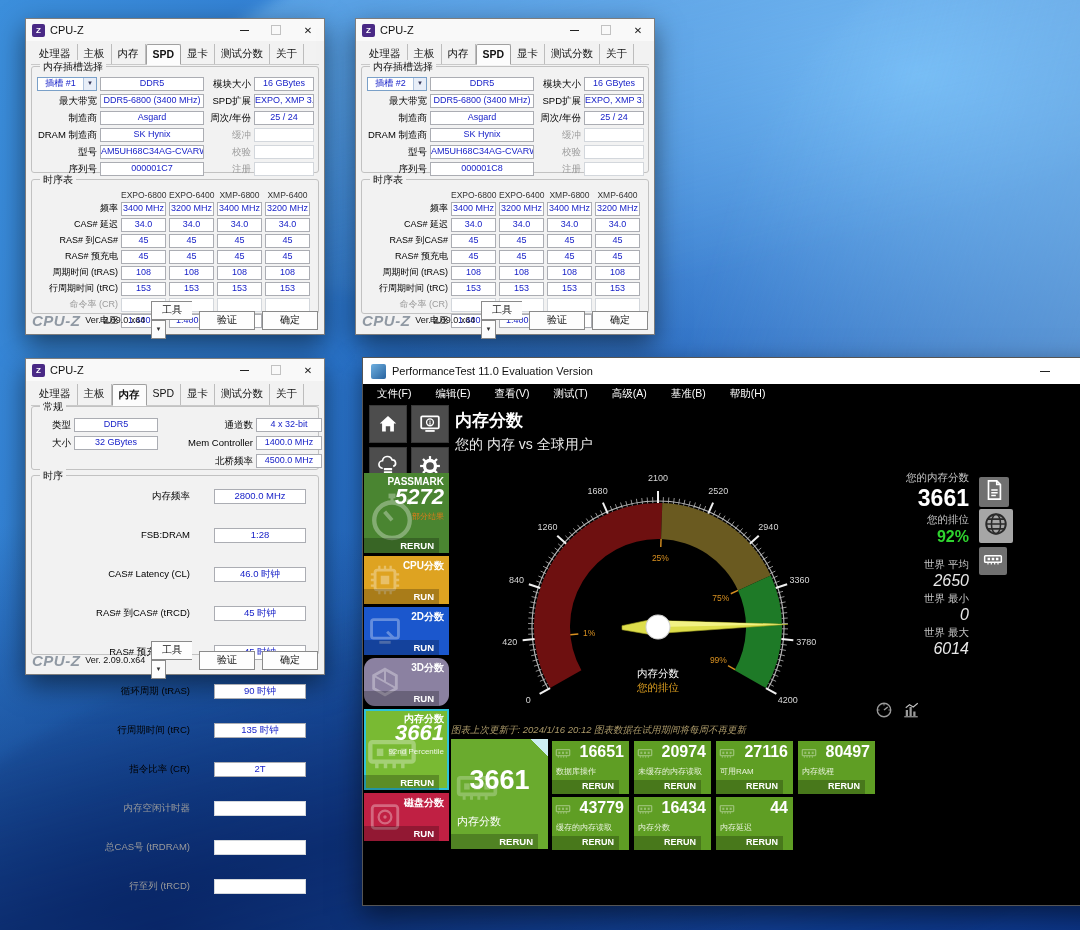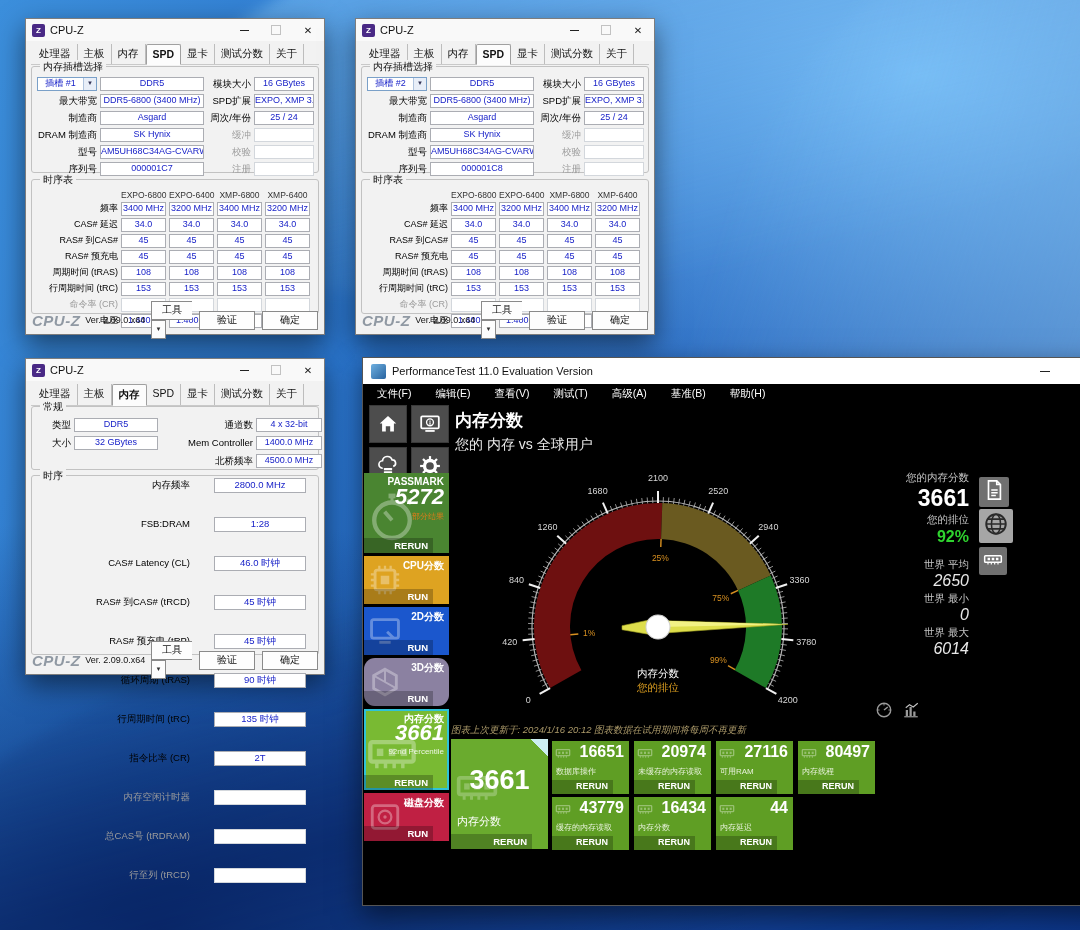--- a/index.html
+++ b/index.html
@@ -42,21 +42,21 @@
     text-align:center;overflow:hidden;white-space:nowrap;}
   .fld.dis{border-color:#d3d7dc;}
   .spd-grid{position:absolute;left:5px;top:10px;display:grid;grid-template-columns:60px 104px 44px 60px;column-gap:3px;row-gap:3px;}
   .combo{display:flex;background:#fff;border:1px solid #7aa0c8;height:12px;}
   .cmb-t{flex:1;font-size:9px;color:#1922c8;text-align:center;line-height:11px;white-space:nowrap;}
   .cmb-a{width:12px;background:#e8eef8;border-left:1px solid #b0c4de;font-size:6px;line-height:11px;text-align:center;color:#335;}
   .tim-grid{position:absolute;left:4px;right:2px;top:10px;display:grid;grid-template-columns:82px 45px 45px 45px 45px;column-gap:3px;row-gap:2px;}
   .tim-h{font-size:8.5px;color:#333;text-align:center;line-height:10px;white-space:nowrap;}
   .tim-l{font-size:9px;line-height:12px;}
   .mem-g1{position:absolute;left:5px;top:11px;display:grid;grid-template-columns:34px 84px 92px 66px;column-gap:3px;row-gap:4px;}
-  .mem-g2{position:absolute;left:8px;top:2px;display:grid;grid-template-columns:150px 92px;column-gap:4px;row-gap:3px;gap:24px;}
+  .mem-g2{position:absolute;left:8px;top:13px;display:grid;grid-template-columns:150px 92px;column-gap:4px;row-gap:3px;gap:24px;}
   .mem-g2 .fld{height:13px;line-height:12px;font-size:9.5px;}
   .mem-g2 .lbl{line-height:14px;}
   .foot{position:absolute;bottom:3px;left:6px;right:6px;height:22px;display:flex;align-items:center;}
   .logo{font-size:15px;font-weight:bold;font-style:italic;color:#9099a3;letter-spacing:.5px;}
   .ver{font-size:9px;color:#111;margin-left:5px;}
   .fbtns{margin-left:auto;display:flex;gap:7px;align-items:center;}
   .btn{display:inline-block;background:#fdfdfd;border:1px solid #8a8a8a;font-size:10px;height:17px;line-height:16px;text-align:center;color:#111;}
   .w56{width:54px;}
   .toolbtn{display:flex;flex-direction:column;}
   .btn-main{width:40px;border-right:none;}
@@ -78,21 +78,21 @@
     font-size:10.5px;color:#222;line-height:18px;padding-left:6px;box-sizing:border-box;}
   .pt-head{position:absolute;left:92px;top:6px;font-size:17px;font-weight:bold;color:#fff;}
   .pt-subhead{position:absolute;left:92px;top:33px;font-size:14px;color:#e8e8e8;}
   .pt-tool{position:absolute;width:38px;height:38px;background:#4d4d4d;border:1px solid #3a3a3a;display:flex;align-items:center;justify-content:center;box-sizing:border-box;}
   .tool-ico{width:22px;height:22px;} .tool-ico svg{width:100%;height:100%;}
   .pt-tile{position:absolute;left:1px;width:85px;overflow:hidden;}
   .pt-tile.sel{outline:2px solid #2fc3d8;outline-offset:-2px;}
   .t-name{position:absolute;top:3px;right:5px;font-size:10px;font-weight:bold;color:#fff;}
   .t-val{position:absolute;top:13px;right:5px;font-size:22px;font-weight:bold;font-style:italic;color:#fff;line-height:22px;}
   .t-note{position:absolute;top:38px;right:5px;font-size:8px;color:#eee;}
-  .pt-strip{position:absolute;left:0;right:16px;bottom:0;height:15px;background:rgba(0,0,0,.24);}
+  .pt-strip{position:absolute;left:0;right:10px;bottom:0;height:15px;background:rgba(0,0,0,.24);}
   .pt-strip span{position:absolute;right:5px;top:2px;font-size:9.5px;font-weight:bold;color:#fff;}
   .tile-ico{position:absolute;left:4px;top:7px;width:34px;height:34px;opacity:.32;}
   .tile-ico.big{left:2px;top:18px;width:52px;height:52px;}
   .tile-ico svg{width:100%;height:100%;}
   .pt-gauge{position:absolute;left:95px;top:60px;width:420px;height:250px;}
   .pt-results{position:absolute;left:380px;top:66px;width:226px;text-align:right;}
   .rp-l{font-size:10.5px;color:#c4c4c4;margin-top:2px;}
   .rp-score{font-size:23px;font-weight:bold;color:#fff;line-height:26px;}
   .rp-rank{font-size:16px;font-weight:bold;color:#2fd32f;line-height:19px;margin-bottom:12px;}
   .rp-v{font-size:16px;color:#e8e8e8;font-style:italic;}

